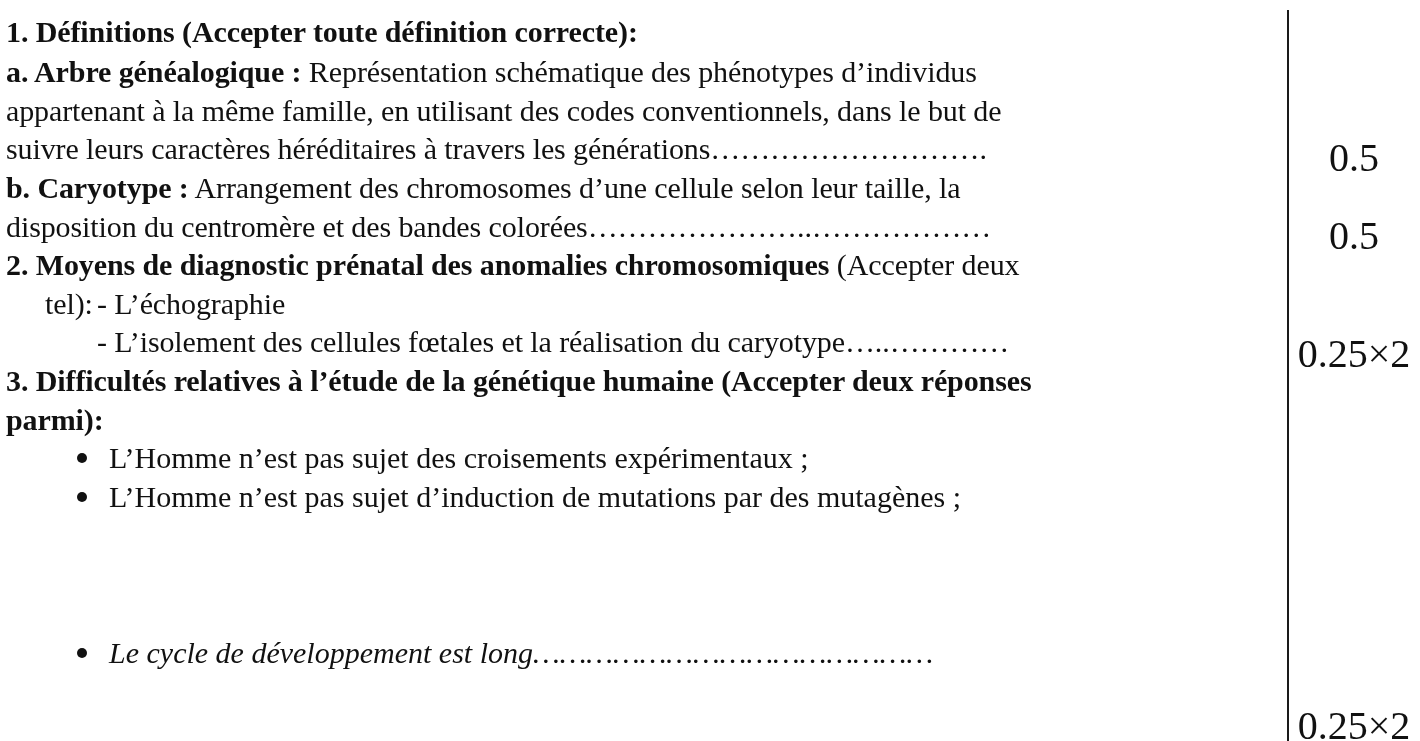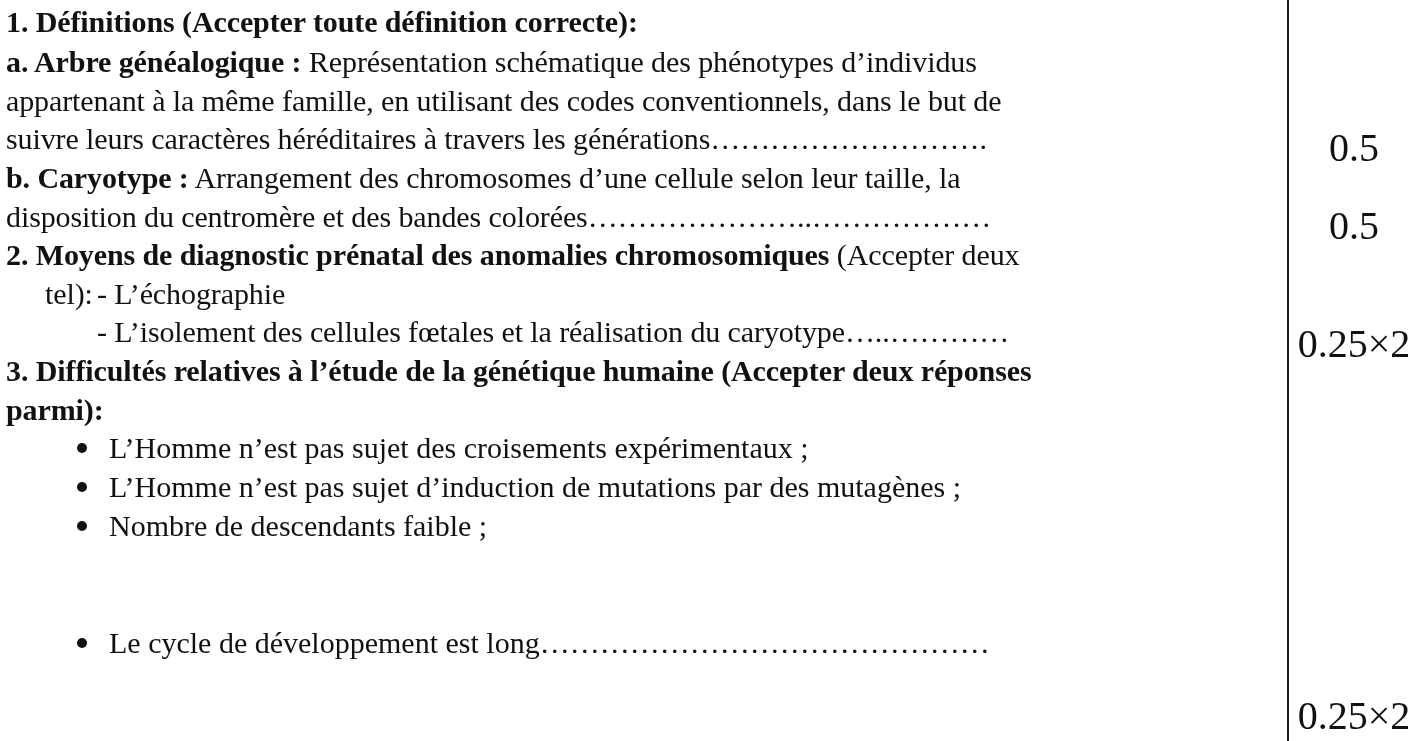--- a/index.html
+++ b/index.html
@@ -10,21 +10,21 @@
     body {
       width: 1420px;
       height: 741px;
       position: relative;
       overflow: hidden;
       font-family: "Liberation Serif", "DejaVu Serif", serif;
       color: #111111;
     }
     .page {
       position: absolute;
-      left: 0; top: 0;
+      left: 0; top: 10px;
       width: 1420px;
       height: 555px;
     }
     .divider {
       position: absolute;
       left: 1287px;
       top: 0;
       width: 2px;
       height: 741px;
       background: #1a1a1a;
@@ -88,17 +88,16 @@
   <div class="line" style="top:276px;margin-left:39px;">tel):</div>
   <div class="line" style="top:276px; left:97px;">- L’échographie</div>
   <div class="line" style="top:314px; left:97px;text-align:right;">- L’isolement des cellules fœtales et la réalisation du caryotype…..…………</div>
   <div class="score" style="top:326px;">0.25×2</div>
 
   <div class="line b" style="top:353px;">3. Difficultés relatives à l’étude de la génétique humaine (Accepter deux réponses</div>
   <div class="line b" style="top:392px;">parmi):</div>
 
   <div class="bullet-line" style="top:430px;"><span class="bullet-dot"></span><span>L’Homme n’est pas sujet des croisements expérimentaux ;</span></div>
   <div class="bullet-line" style="top:469px;"><span class="bullet-dot"></span><span>L’Homme n’est pas sujet d’induction de mutations par des mutagènes ;</span></div>
-  <div class="bullet-line" style="top:508px;"><span class="bullet-dot"></span><span>Nombre de descendants faible ;</span></div>
-  <div class="bullet-line" style="top:625px;"><span class="bullet-dot"></span><span>Le cycle de développement est long………………………………………</span></div>
+  <div class="bullet-line" style="top:625px;font-style:italic;"><span class="bullet-dot"></span><span>Le cycle de développement est long………………………………………</span></div>
   <div class="score" style="top:698px;">0.25×2</div>
 
 </div>
 
 </body></html>

